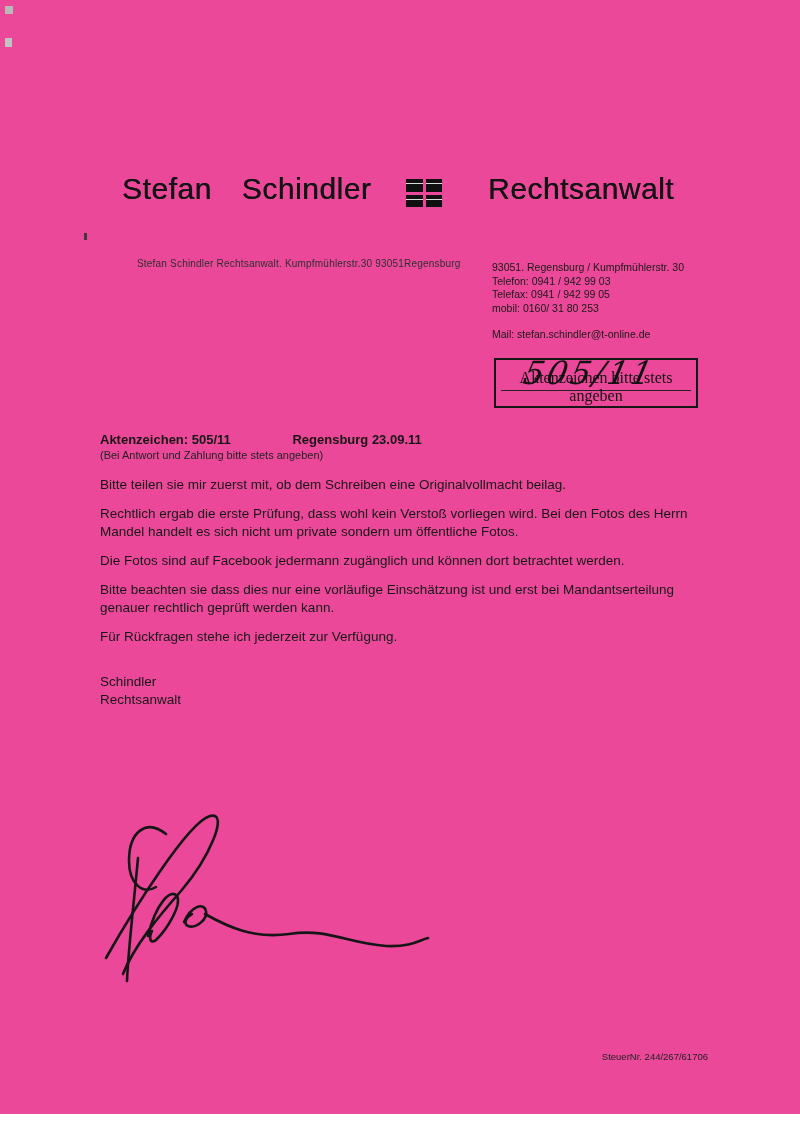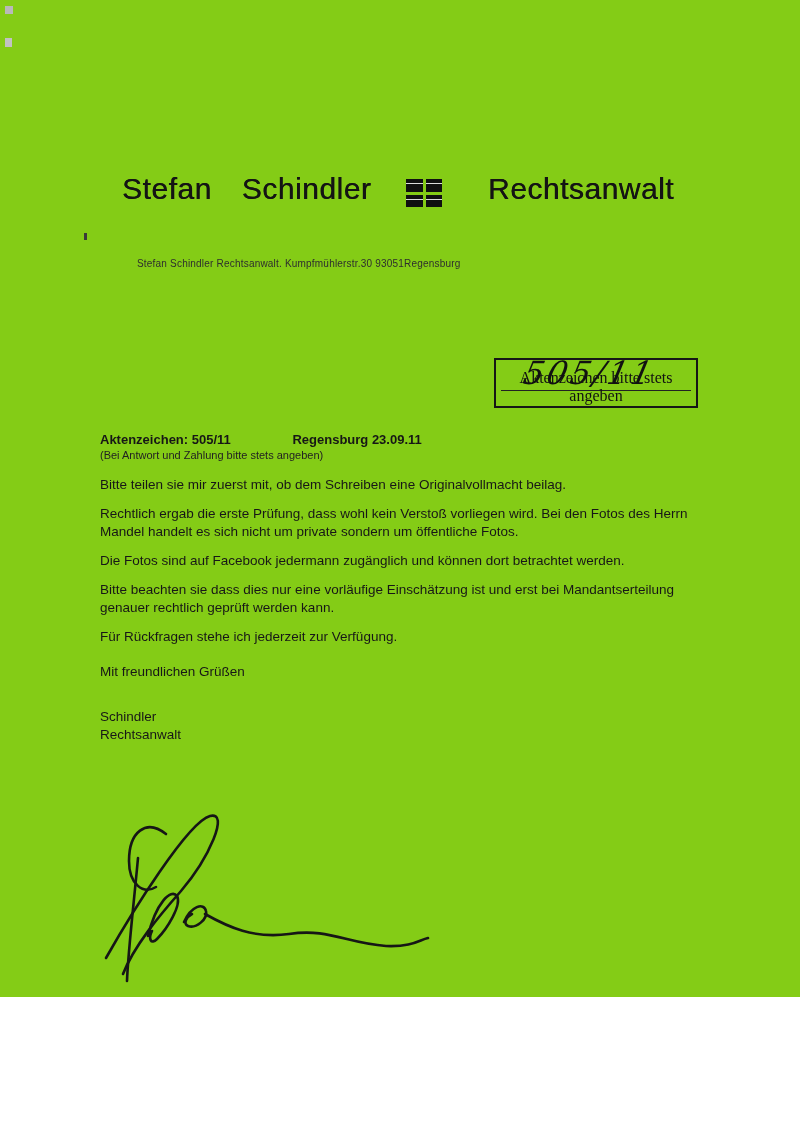--- a/index.html
+++ b/index.html
@@ -1,17 +1,17 @@
 <!DOCTYPE html>
 <html><head>
 <meta charset="utf-8">
 <style>
   html,body{margin:0;padding:0;background:#ffffff;}
   .page{
-    position:relative; width:800px; height:997px; background:#84cc16;
+    position:relative; width:800px; height:1114px; background:#ec4899;
     font-family:"Liberation Sans",sans-serif; color:#1c1c1c; overflow:hidden;
   }
   
   .lh-left{
     position:absolute; left:122px; top:172px; display:flex; gap:30px;
     font-size:30px; letter-spacing:0.5px; color:#141414;
     text-shadow:0.35px 0 0 currentColor;
   }
   .lh-right{
     position:absolute; left:488px; top:172px; font-size:30px;
@@ -86,20 +86,29 @@
     <div class="cell"></div>
     <div class="cell"></div>
     <div class="cell"></div>
     <div class="cell"></div>
   </div>
   <div class="lh-right">Rechtsanwalt</div>
 
   <div class="sender-line">Stefan Schindler Rechtsanwalt. Kumpfmühlerstr.30 93051Regensburg</div>
 
 
+  <div class="contact">
+    <div>
+        <div>93051. Regensburg / Kumpfmühlerstr. 30</div>
+        <div>Telefon: 0941 / 942 99 03</div>
+        <div>Telefax: 0941 / 942 99 05</div>
+        <div>mobil: 0160/ 31 80 253</div>
+      </div>
+    <div class="mail">Mail: stefan.schindler@t-online.de</div>
+  </div>
 
   <div class="ref-box">
     <div class="hand">505/11</div>
     <div class="rule"></div>
     <div class="caption">Aktenzeichen bitte stets angeben</div>
   </div>
 
   <div class="ref-line">
     <span>Aktenzeichen: 505/11</span>
     <span class="place-date">Regensburg 23.09.11</span>
@@ -107,21 +116,20 @@
   <div class="ref-note">(Bei Antwort und Zahlung bitte stets angeben)</div>
 
   <div class="body-text">
     <div>
         <p>Bitte teilen sie mir zuerst mit, ob dem Schreiben eine Originalvollmacht beilag.</p>
         <p>Rechtlich ergab die erste Prüfung, dass wohl kein Verstoß vorliegen wird. Bei den Fotos des Herrn Mandel handelt es sich nicht um private sondern um öffentliche Fotos.</p>
         <p>Die Fotos sind auf Facebook jedermann zugänglich und können dort betrachtet werden.</p>
         <p>Bitte beachten sie dass dies nur eine vorläufige Einschätzung ist und erst bei Mandantserteilung genauer rechtlich geprüft werden kann.</p>
         <p>Für Rückfragen stehe ich jederzeit zur Verfügung.</p>
       </div>
-    <p class="closing">Mit freundlichen Grüßen</p>
     <div class="signer">
       <div>Schindler</div>
       <div>Rechtsanwalt</div>
     </div>
   </div>
 
   <svg class="signature" width="352" height="178" viewBox="0 0 352 178" fill="none" stroke="#161616" stroke-width="2.6" stroke-linecap="round">
     <path d="M78,28 C58,12 41,26 41,55 C41,78 55,89 68,81"></path>
     <path d="M18,152 C44,106 100,16 122,10 C142,5 121,52 93,85 C71,110 46,140 35,168"></path>
     <path d="M50,52 C46,96 40,146 39,175"></path>

